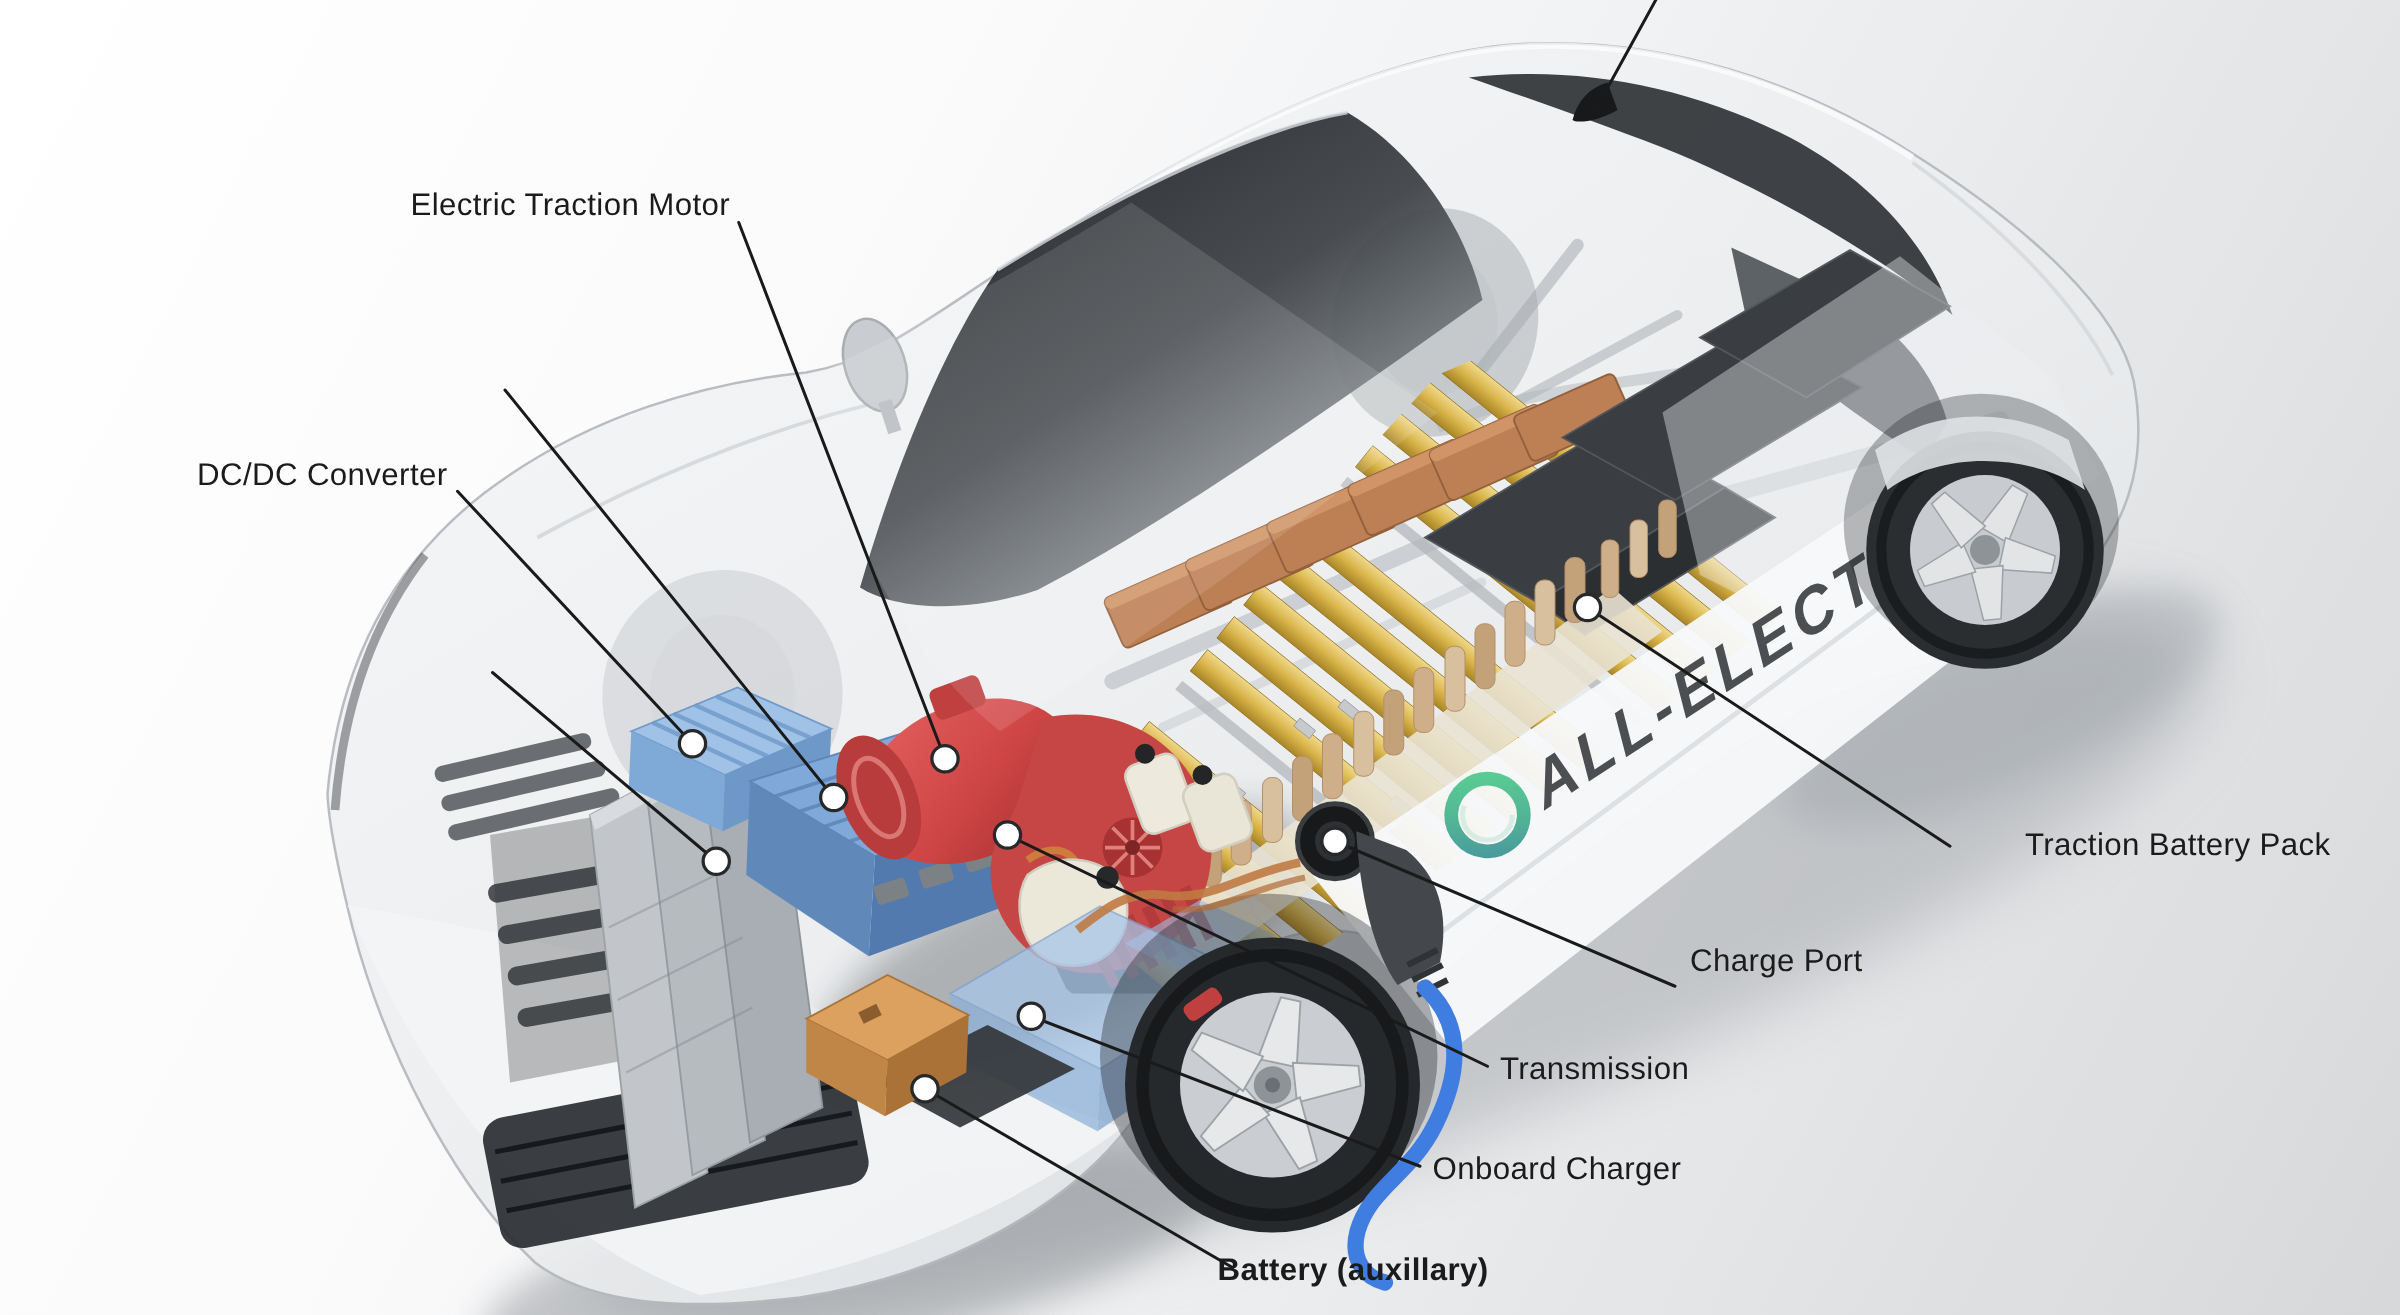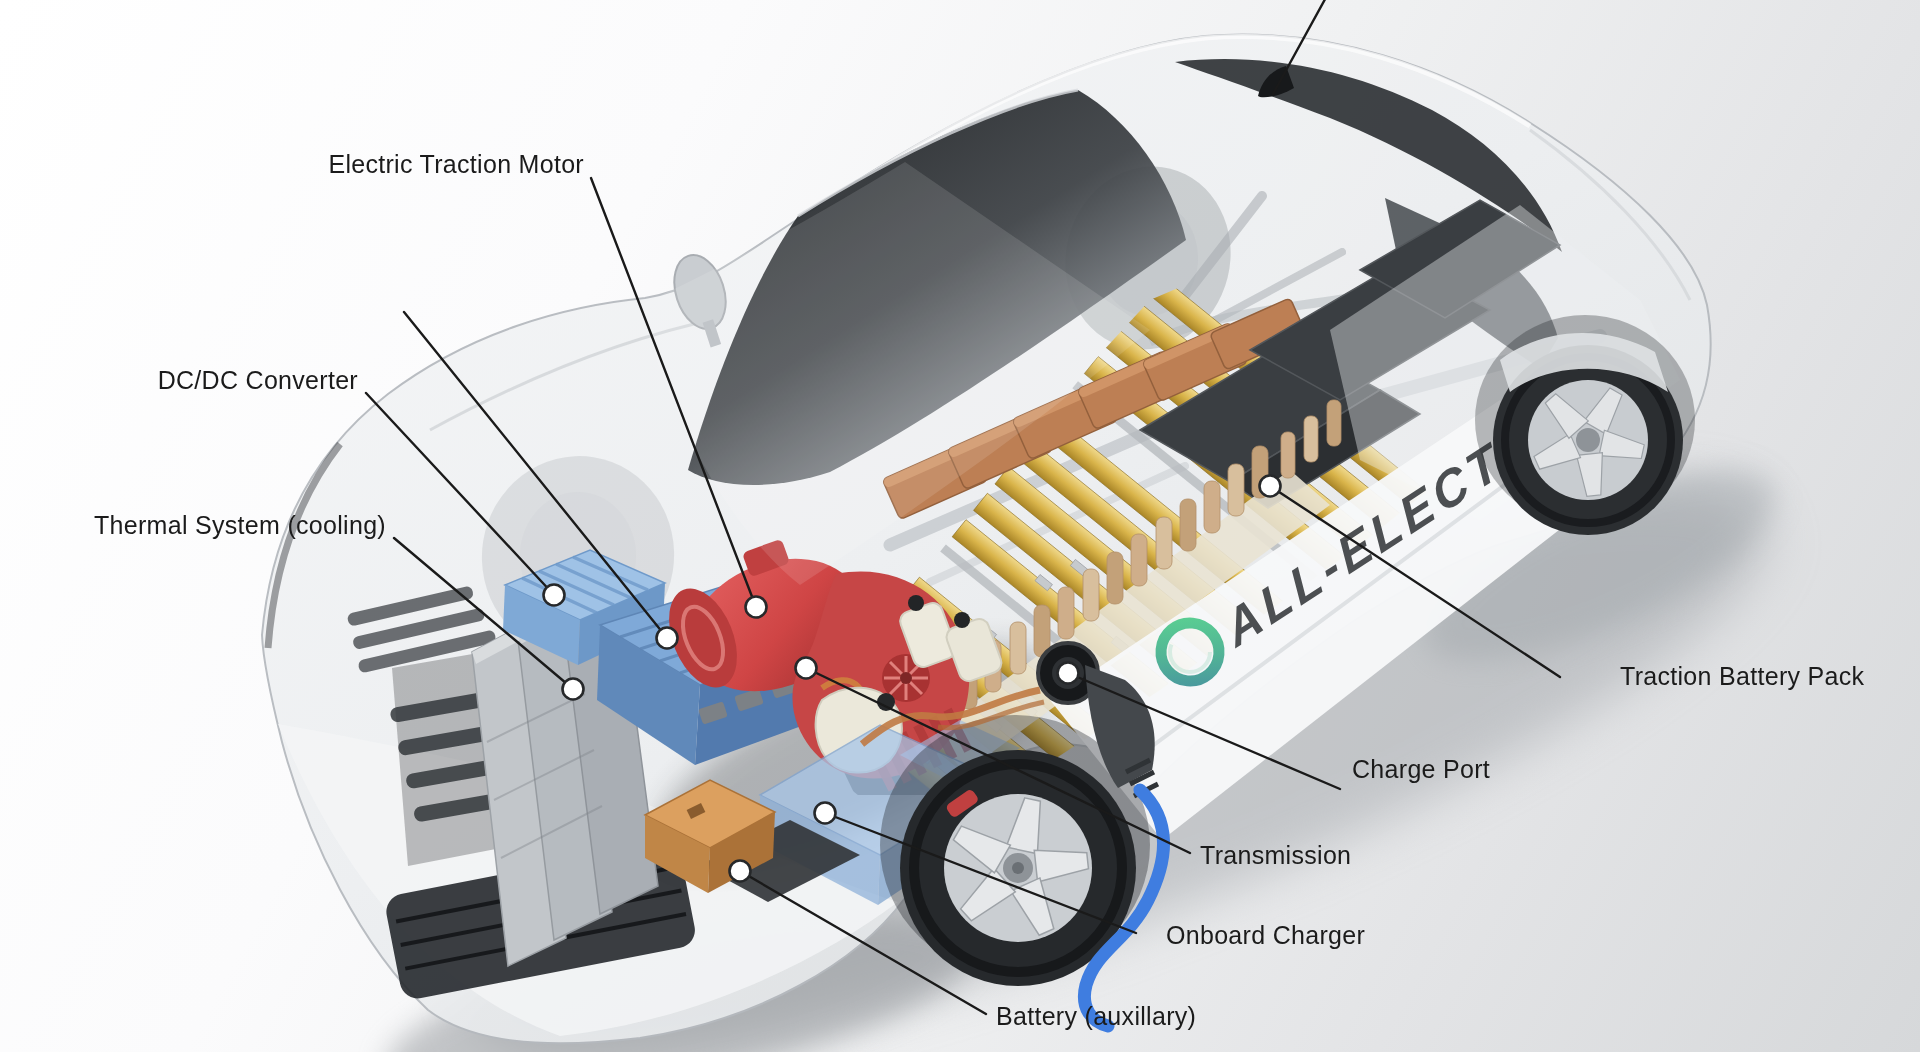--- a/index.html
+++ b/index.html
@@ -398,21 +398,20 @@
       <line x1="1136" y1="933" x2="825" y2="813" class="leader"></line>
       <circle cx="825" cy="813" r="10.5" class="dot"></circle>
       <line x1="986" y1="1014" x2="740" y2="871" class="leader"></line>
       <circle cx="740" cy="871" r="10.5" class="dot"></circle>
       <line x1="1329" y1="-8" x2="1273" y2="94" class="leader"></line>
     </svg>
 
   <div id="label-layer">
       <div class="callout-label" style="right: 1336px; top: 165px;">Electric Traction Motor</div>
       <div class="callout-label" style="right: 1562px; top: 381px; text-align: right;">DC/DC Converter</div>
-      <div class="callout-label" style="right: 1534px; top: 526px;">Thermal System (cooling)</div>
       <div class="callout-label" style="left: 1572px; top: 677px; margin-left: 48px;">Traction Battery Pack</div>
       <div class="callout-label" style="left: 1352px; top: 770px;">Charge Port</div>
       <div class="callout-label" style="left: 1200px; top: 856px;">Transmission</div>
-      <div class="callout-label" style="left: 1146px; top: 936px; margin-left: 20px;">Onboard Charger</div>
-      <div class="callout-label" style="left: 996px; top: 1017px;">Battery (auxillary)</div>
+      <div class="callout-label" style="left: 1146px; top: 936px;">Onboard Charger</div>
+      <div class="callout-label" style="left: 974px; top: 1017px; font-weight: bold;">Battery (auxillary)</div>
     </div>
 
 </div>
 
 </body></html>

